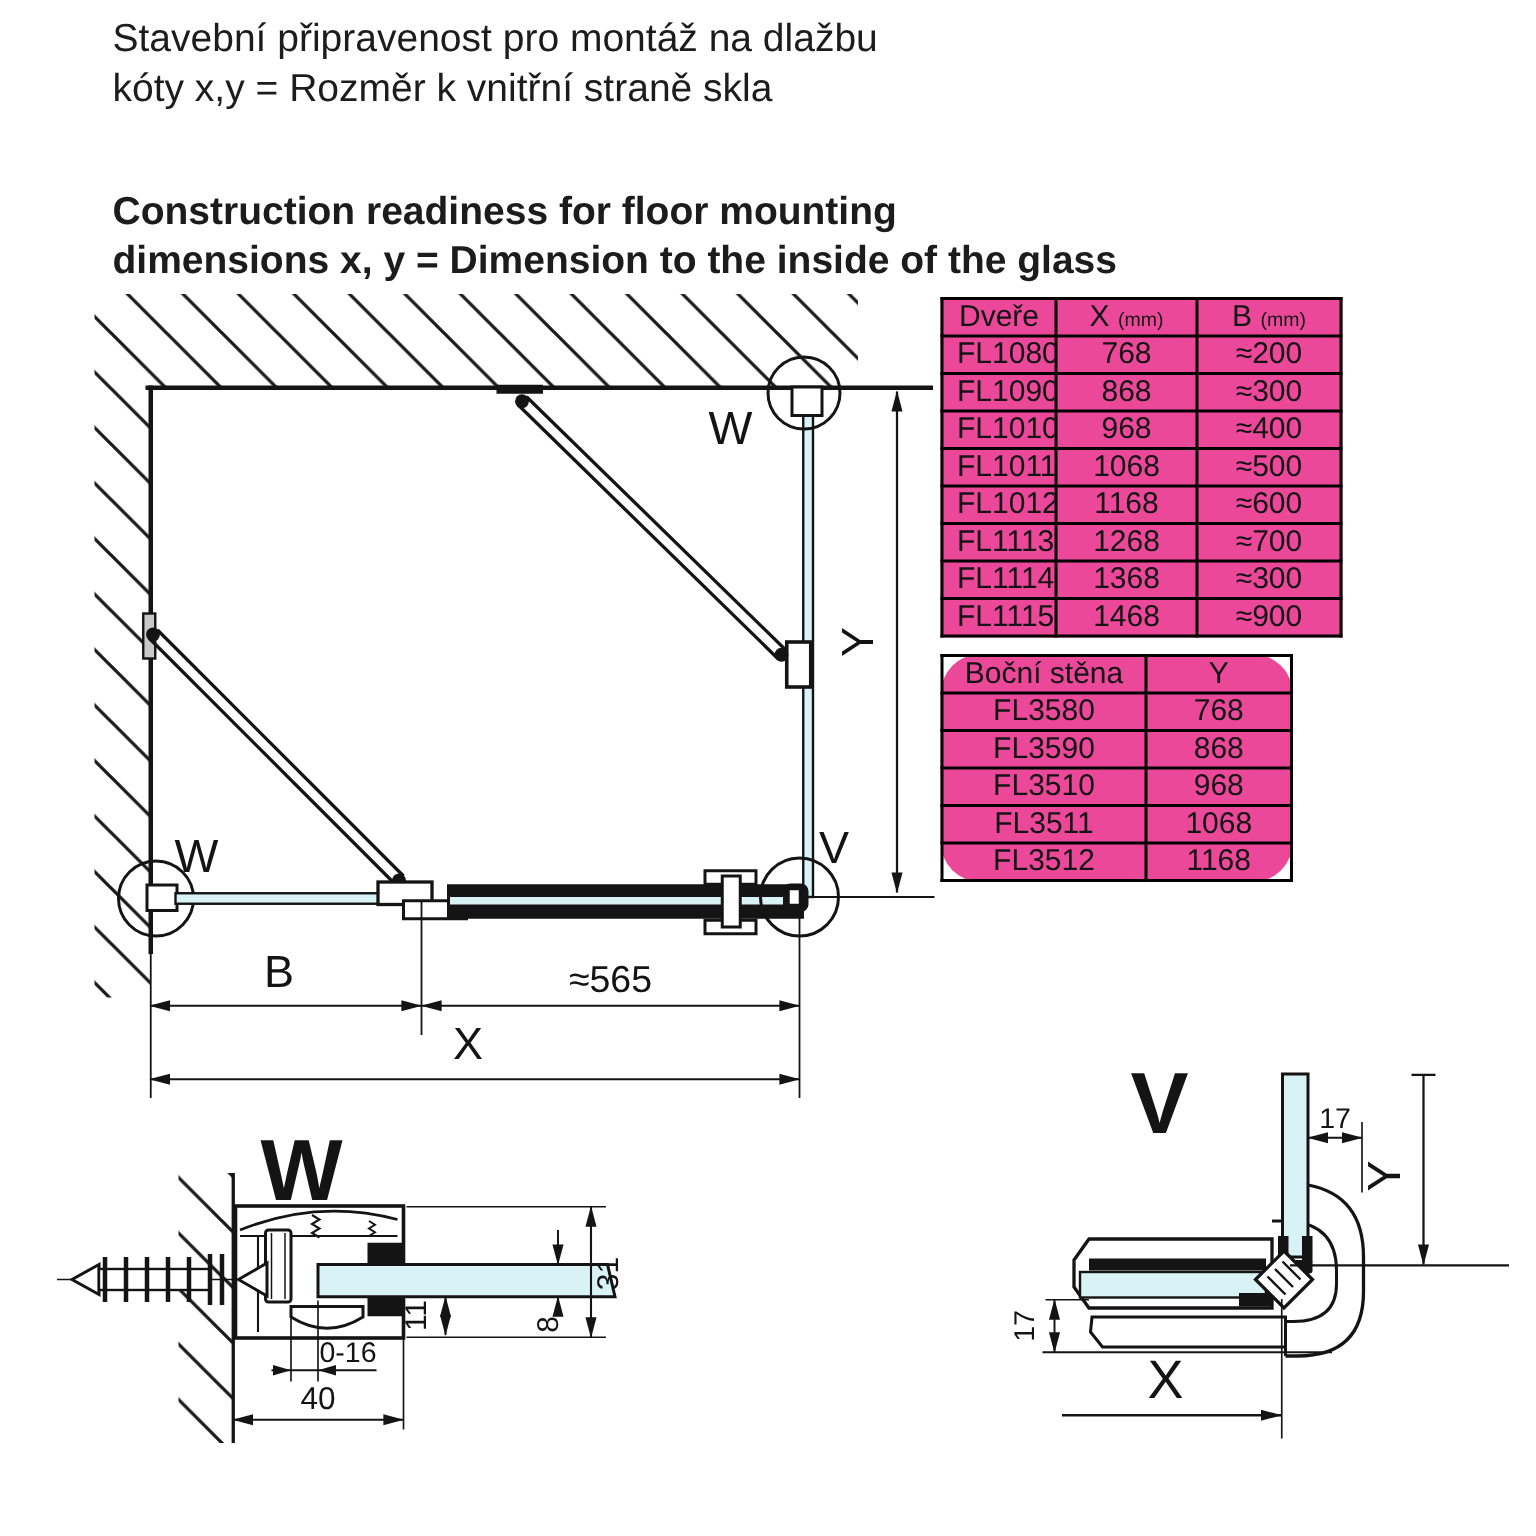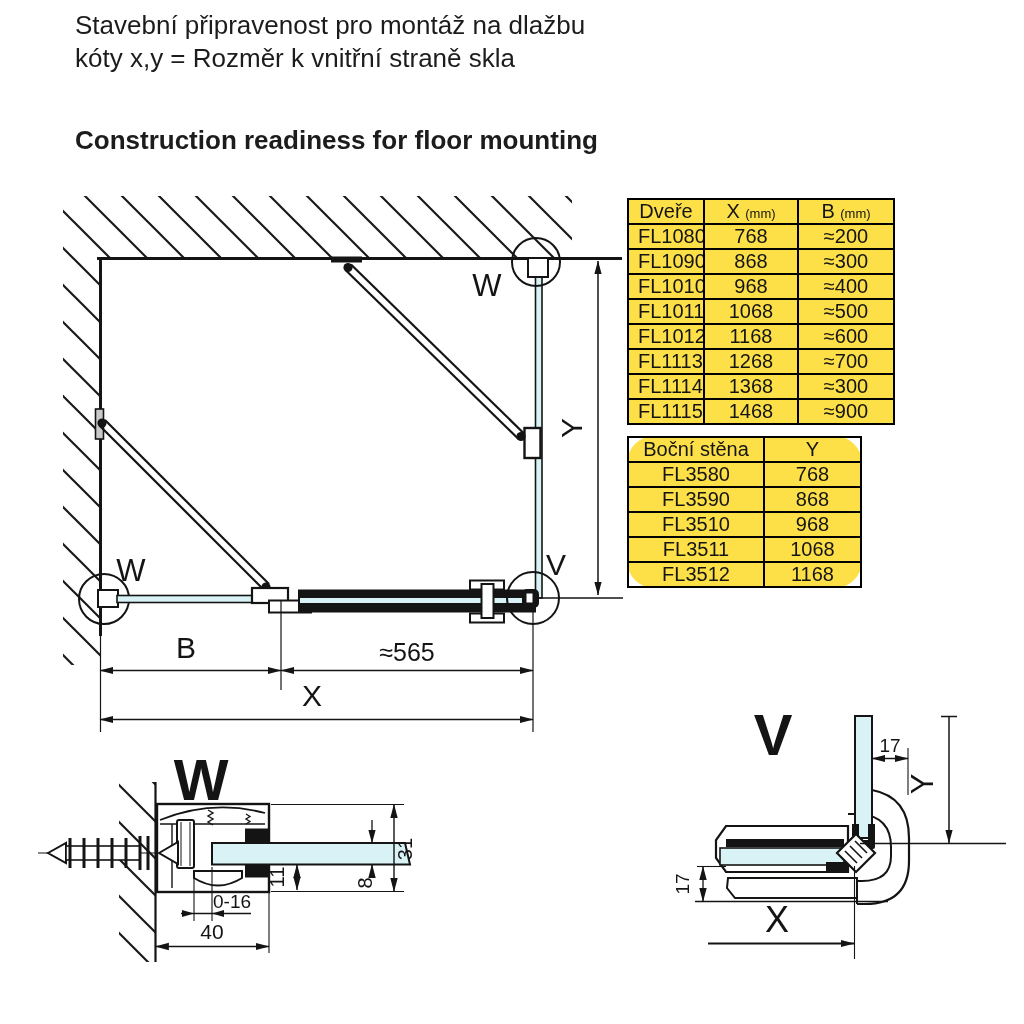--- a/index.html
+++ b/index.html
@@ -6,21 +6,21 @@
   .canvas{position:relative;width:1024px;height:1024px;background:#fff;overflow:hidden;
           font-family:"Liberation Sans","DejaVu Sans",sans-serif;color:#151515;}
   .titleblock{position:absolute;left:75px;font-size:26px;line-height:33px;color:#1c1c1c;}
   .titleblock.cs{top:9px;}
   .titleblock.en{top:124px;font-weight:bold;}
   svg{position:absolute;}
   svg text{fill:#141414;font-family:"Liberation Sans","DejaVu Sans",sans-serif;}
   .dimnum{font-size:20px;}
   .dimletter{font-size:30px;}
   .bigtitle{font-size:58px;font-weight:600;}
-  table{border-collapse:collapse;position:absolute;background:#fde047;table-layout:fixed;}
+  table{border-collapse:collapse;position:absolute;background:#ec4899;table-layout:fixed;}
   table.t-doors{left:627px;top:198px;width:266px;font-size:20px;}
   table.t-side{left:627px;top:436px;width:233px;font-size:20px;border-radius:27px;}
   th,td{border:2px solid #000;padding:0 2px;white-space:nowrap;overflow:hidden;
         font-weight:normal;color:#141414;}
   table.t-doors th,table.t-doors td{height:22px;}
   table.t-side th,table.t-side td{height:19.5px;}
   .c{text-align:center;}
   .l{text-align:right;padding-left:9px;}
   .unit{font-size:13px;}
   table.t-doors col.cm{width:76px;} table.t-doors col.cx{width:94px;} table.t-doors col.cb{width:96px;}
@@ -30,20 +30,21 @@
 <body>
 
 <div class="canvas">
 
   <div class="titleblock cs">
     <div>Stavební připravenost pro montáž na dlažbu</div>
     <div>kóty x,y = Rozměr k vnitřní straně skla</div>
   </div>
   <div class="titleblock en">
     <div>Construction readiness for floor mounting</div>
+    <div>dimensions x, y = Dimension to the inside of the glass</div>
   </div>
 
   <svg style="left:35px;top:188px;" width="595" height="552" viewBox="35 188 595 552">
     <defs>
       <pattern id="hatch" width="37" height="37" patternUnits="userSpaceOnUse">
         <path d="M-10,27 l20,20 M0,0 l37,37 M27,-10 l20,20" stroke="#1a1a1a" stroke-width="2.2"></path>
       </pattern>
       <marker id="arr" viewBox="0 0 14 10" refX="13.4" refY="5" markerWidth="14" markerHeight="10" markerUnits="userSpaceOnUse" orient="auto-start-reverse">
         <polygon points="14,5 0,1.3 0,8.7" fill="#141414"></polygon>
       </marker>

